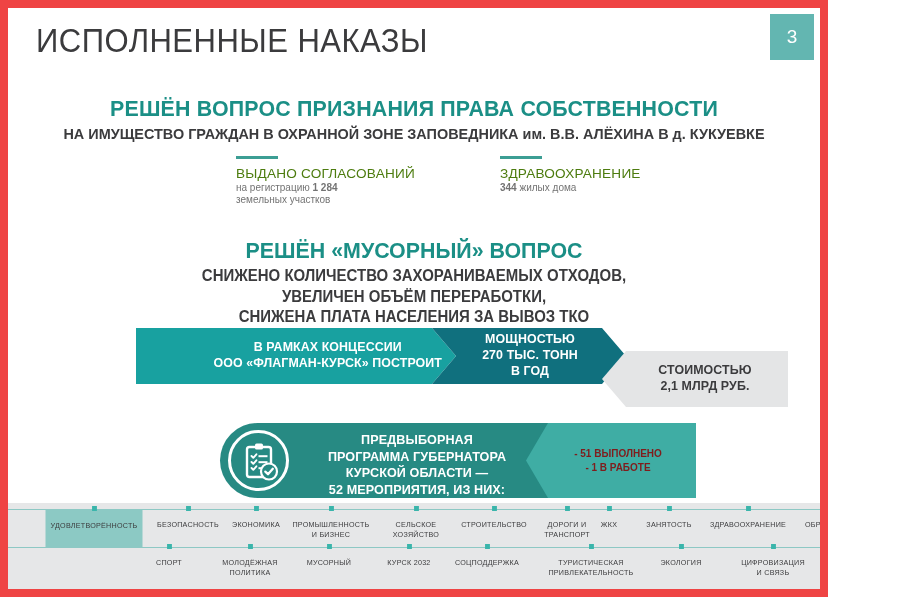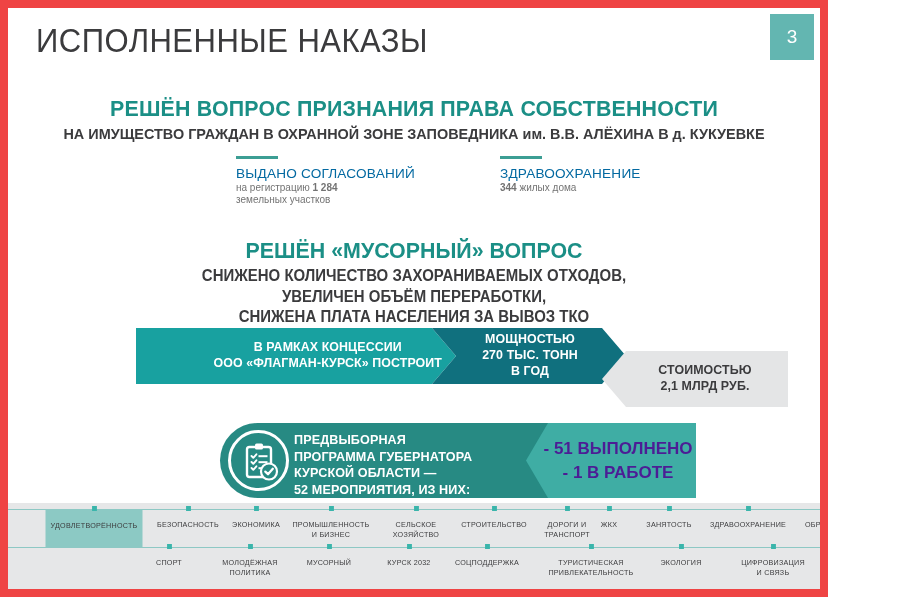--- a/index.html
+++ b/index.html
@@ -71,21 +71,21 @@
   .stats { position: absolute; left: 0; top: 148px; width: 900px; height: 60px; }
   .stat { position: absolute; }
   .stat.a { left: 228px; }
   .stat.b { left: 492px; }
   .stat-rule {
     width: 42px; height: 3px;
     background: #3c9e94;
     margin-bottom: 7px;
   }
   .stat-head {
-    font-size: 13.6px; color: #0369a1;
+    font-size: 13.6px; color: #4d7c0f;
     letter-spacing: 0.2px;
     line-height: 1.18;
     white-space: nowrap;
   }
   .stat-line {
     font-size: 10px; color: #737373;
     line-height: 1.22;
     white-space: nowrap;
   }
   .stat-line b { font-weight: bold; }
@@ -171,29 +171,30 @@
     width: 61px; height: 61px;
     border: 3px solid #ffffff;
     border-radius: 50%;
     box-sizing: border-box;
   }
   .gov-icon svg { position: absolute; left: 12px; top: 10px; }
   .gov-text {
     position: absolute;
     left: 74px; top: 9px;
     width: 246px;
+    text-align: center;
     color: #ffffff;
     font-size: 12.6px;
     font-weight: bold;
     line-height: 1.32;
     letter-spacing: 0.1px;
   }
   .gov-res {
-    color: #4c1d95;
-    font-size: 17px;
+    color: #7f1d1d;
+    font-size: 10px;
     font-weight: bold;
     line-height: 1.38;
     text-align: center;
     padding-left: 14px;
   }
 
   
   .footer {
     position: absolute;
     left: 0; right: 0; bottom: 0;

